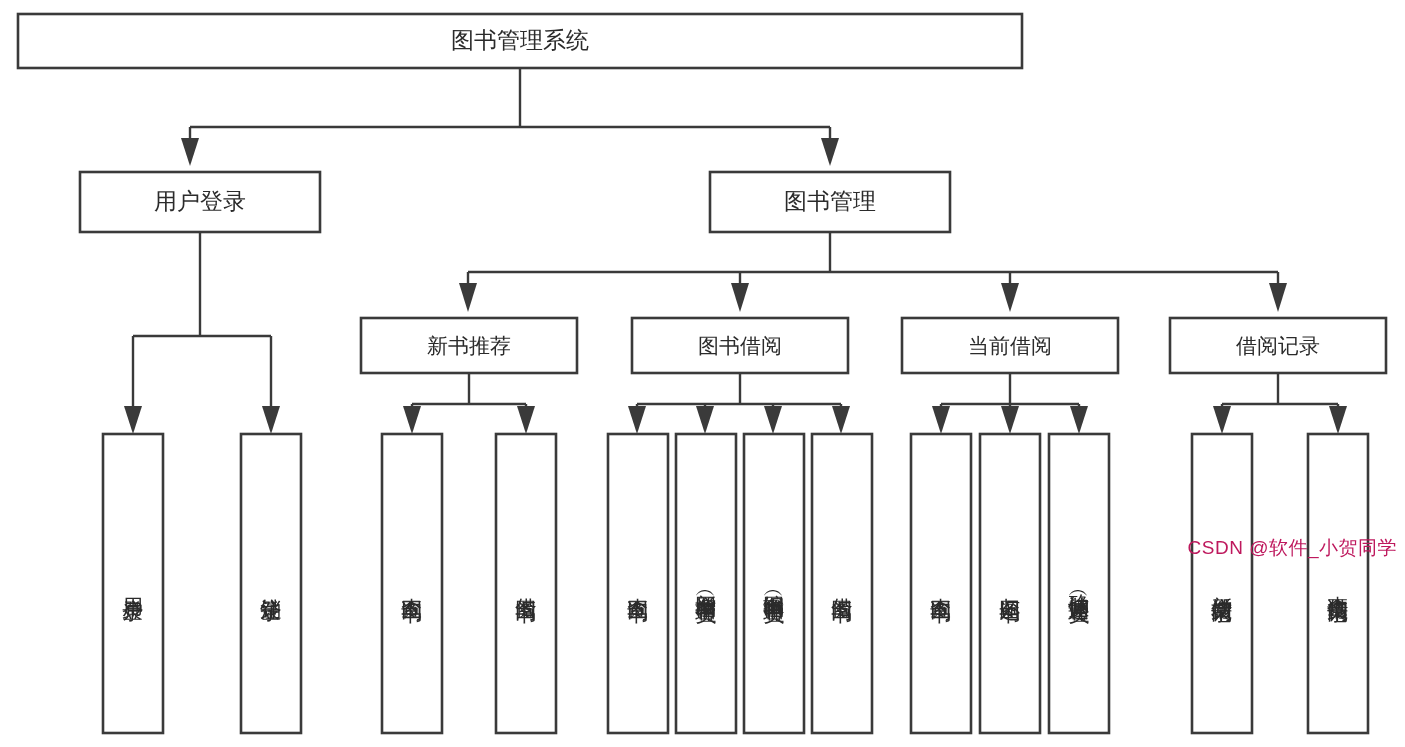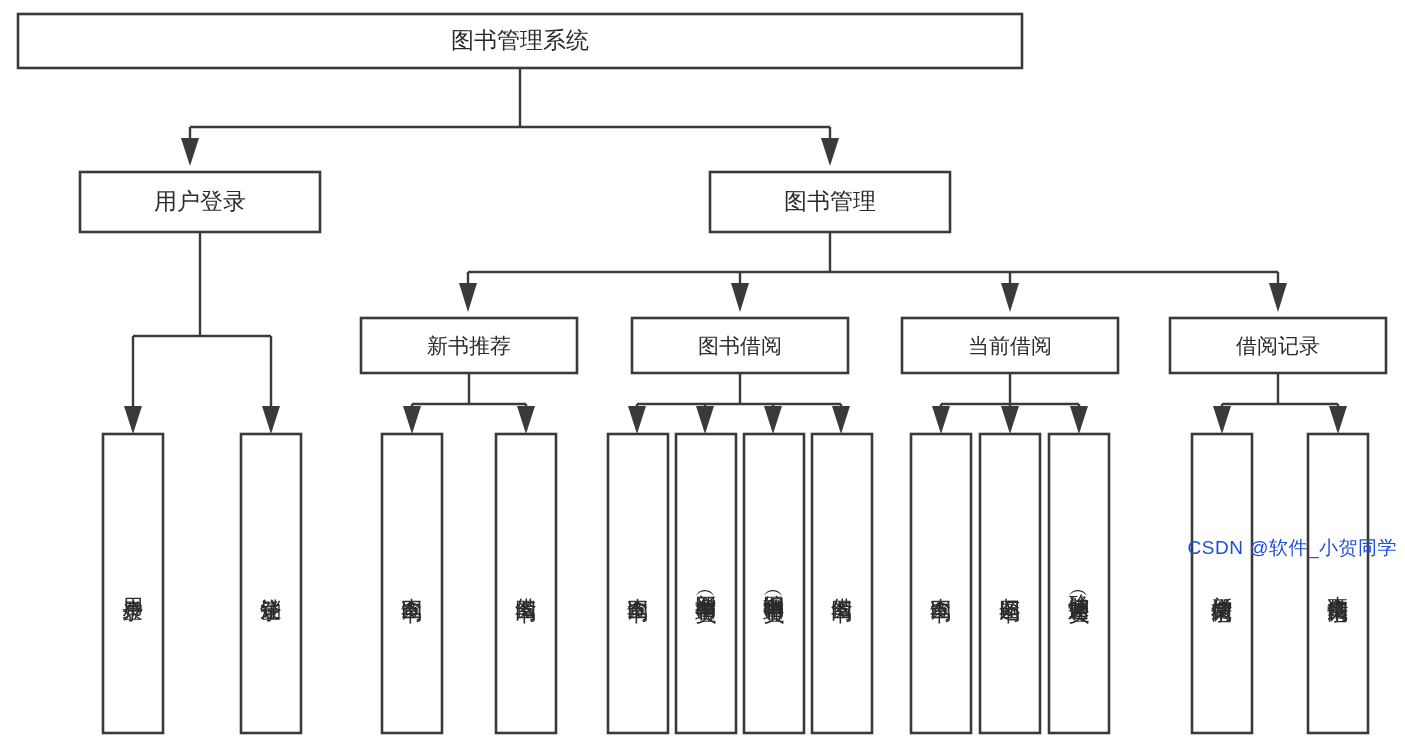--- a/index.html
+++ b/index.html
@@ -67,21 +67,21 @@
     justify-content: center;
     text-align: center;
     pointer-events: none;
   }
   .watermark {
     position: absolute;
     right: 8px;
     bottom: 8px;
     font-family: "Liberation Sans", "DejaVu Sans", sans-serif;
     font-size: 19px;
-    color: #1d4ed8;
+    color: #be185d;
     letter-spacing: 0.5px;
     white-space: nowrap;
   }
 </style>
 </head>
 <body>
 
 <div id="diagram-root">
 
   <svg class="flow" viewBox="0 0 1405 747">

